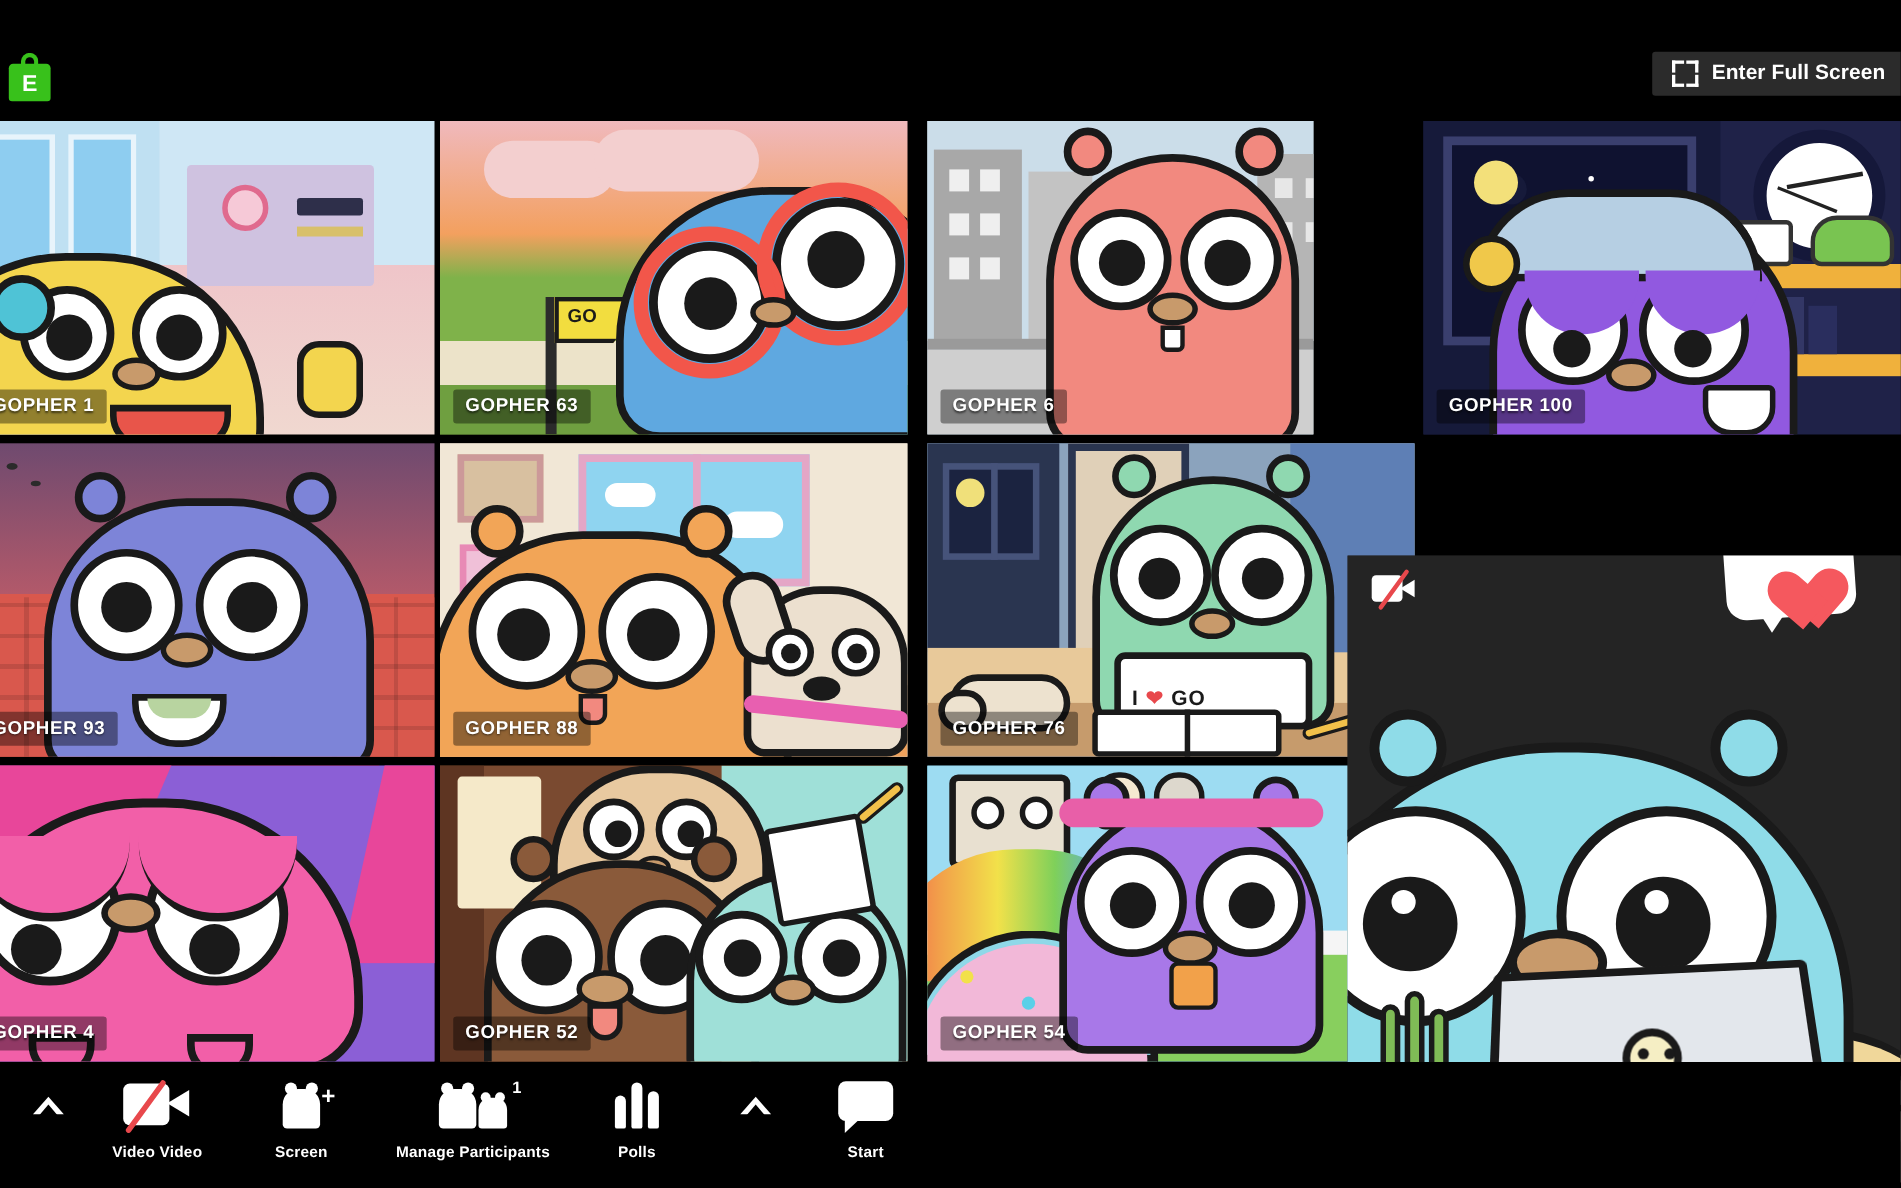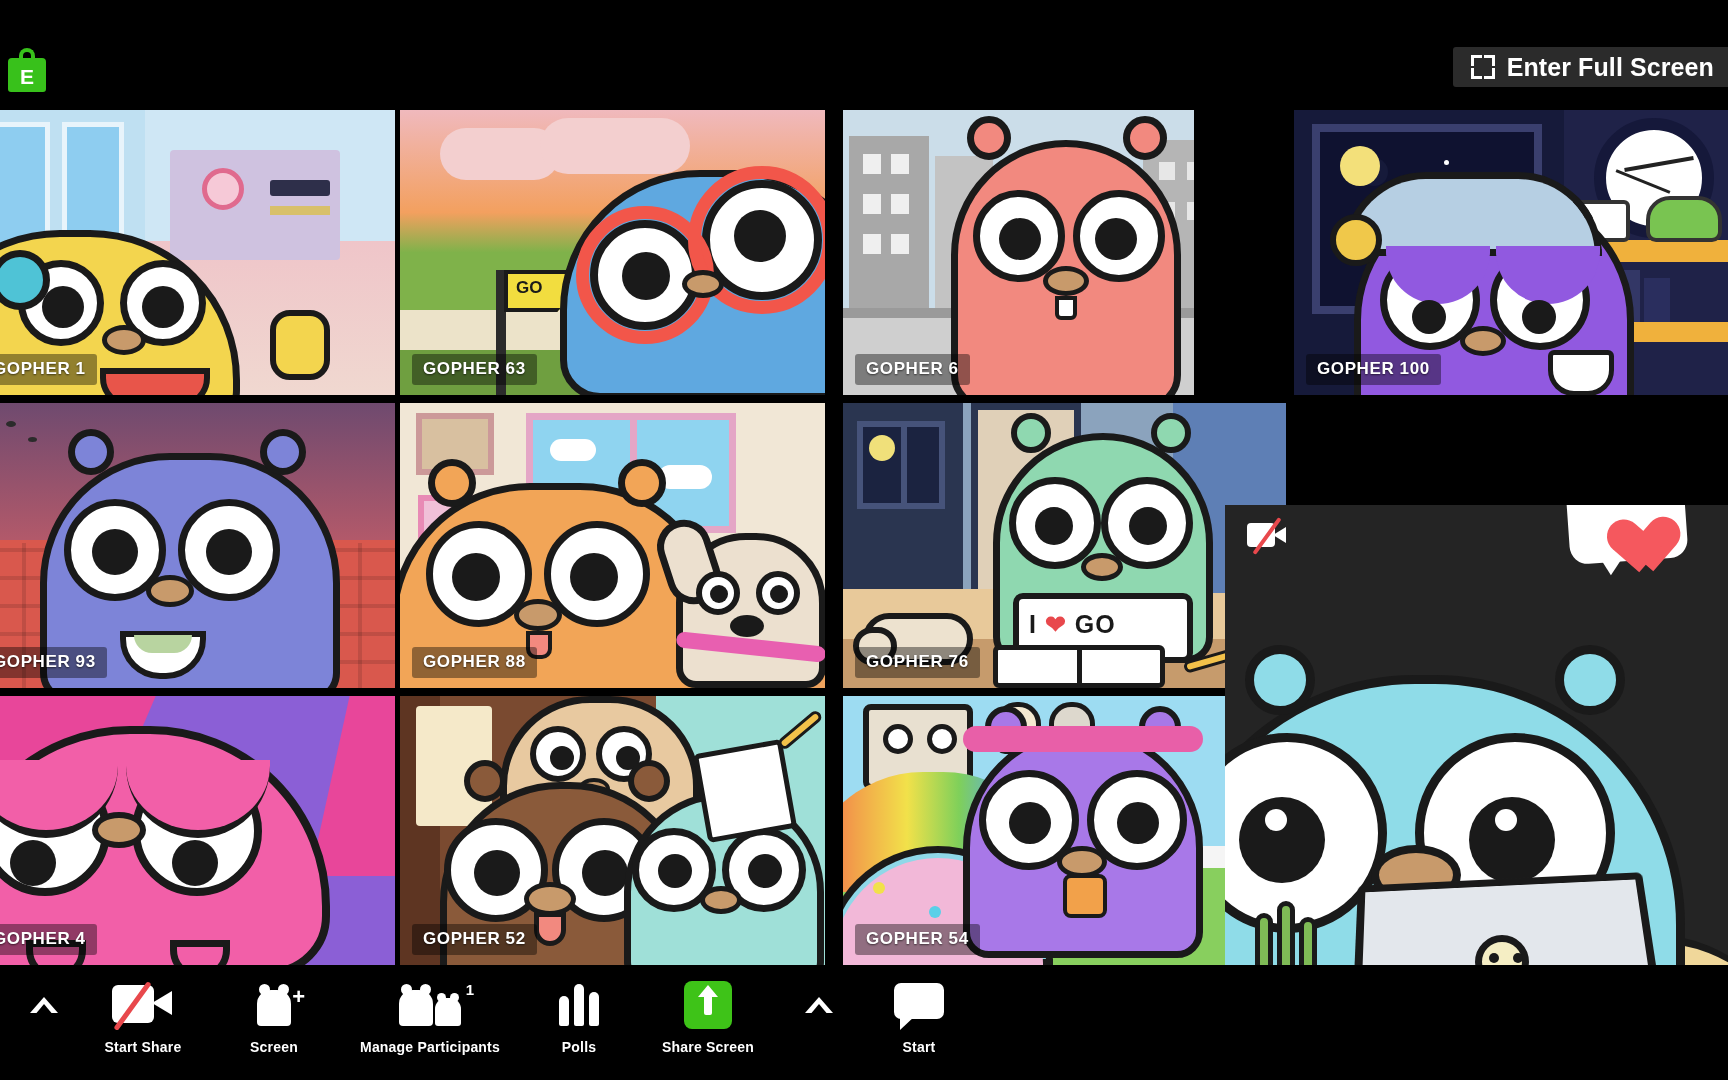--- a/index.html
+++ b/index.html
@@ -35,21 +35,21 @@
     background:#2b2b2b; border-radius:3px 0 0 3px;
     display:flex; align-items:center; gap:12px;
     padding:0 14px 0 18px; cursor:pointer; user-select:none;
   }
   .fs-icon{ position:relative; width:24px; height:24px; flex:0 0 24px; }
   .fs-icon i{ position:absolute; width:11px; height:11px; border:3px solid #fff; }
   .fs-icon i.tl{ left:0; top:0; border-right:none; border-bottom:none; }
   .fs-icon i.tr{ right:0; top:0; border-left:none; border-bottom:none; }
   .fs-icon i.bl{ left:0; bottom:0; border-right:none; border-top:none; }
   .fs-icon i.br{ right:0; bottom:0; border-left:none; border-top:none; }
-  .fullscreen-btn span{ font-size:25px; font-weight:bold; letter-spacing:.1px; white-space:nowrap; }
+  .fullscreen-btn span{ font-size:19px; font-weight:bold; letter-spacing:.1px; white-space:nowrap; }
 
   
   .grid{
     position:absolute; left:0; top:110px; width:1728px; height:855px; z-index:10;
   }
   .tile{
     position:absolute; overflow:hidden; background:#111;
   }
   .namebadge{
     position:absolute; left:12px; bottom:10px;
@@ -348,21 +348,21 @@
     <div style="position:absolute;left:330px;top:0;width:113px;height:190px;background:#5e7fb5;"></div>
     <div style="position:absolute;left:150px;top:30px;width:220px;height:230px;background:#8fd8b0;border-radius:110px 110px 26px 26px;border:7px solid #1a1a1a;"></div>
     <div style="position:absolute;left:168px;top:10px;width:40px;height:40px;border-radius:50%;background:#8fd8b0;border:6px solid #1a1a1a;"></div>
     <div style="position:absolute;left:308px;top:10px;width:40px;height:40px;border-radius:50%;background:#8fd8b0;border:6px solid #1a1a1a;"></div>
     <div style="position:absolute;left:166px;top:74px;width:92px;height:92px;border-radius:50%;background:#fff;border:7px solid #1a1a1a;"></div>
     <div style="position:absolute;left:258px;top:74px;width:92px;height:92px;border-radius:50%;background:#fff;border:7px solid #1a1a1a;"></div>
     <div style="position:absolute;left:192px;top:104px;width:38px;height:38px;border-radius:50%;background:#1a1a1a;"></div>
     <div style="position:absolute;left:286px;top:104px;width:38px;height:38px;border-radius:50%;background:#1a1a1a;"></div>
     <div style="position:absolute;left:238px;top:150px;width:42px;height:28px;border-radius:50%;background:#c89a6b;border:5px solid #1a1a1a;"></div>
     <div style="position:absolute;left:170px;top:190px;width:180px;height:70px;background:#fff;border-radius:10px;border:6px solid #1a1a1a;"></div>
-    <div style="position:absolute;left:186px;top:207px;color:#1a1a1a;font-size:25px;font-weight:bold;letter-spacing:1px;">I <span style="color:#e8484c;">❤</span> GO</div>
+    <div style="position:absolute;left:186px;top:220px;color:#1a1a1a;font-size:19px;font-weight:bold;letter-spacing:1px;">I <span style="color:#e8484c;">❤</span> GO</div>
     <div style="position:absolute;left:20px;top:210px;width:110px;height:52px;background:#ede2cf;border-radius:40px;border:6px solid #1a1a1a;"></div>
     <div style="position:absolute;left:10px;top:224px;width:44px;height:38px;background:#ede2cf;border-radius:22px;border:6px solid #1a1a1a;"></div>
     <div style="position:absolute;left:150px;top:242px;width:172px;height:43px;background:#fff;border-radius:6px;border:5px solid #1a1a1a;"></div>
     <div style="position:absolute;left:234px;top:242px;width:5px;height:43px;background:#1a1a1a;"></div>
     <div style="position:absolute;left:340px;top:250px;width:66px;height:12px;background:#f2c14a;border-radius:6px;transform:rotate(-16deg);border:3px solid #1a1a1a;"></div>
     <div class="namebadge">GOPHER 76</div>
   </div>
 
   <div class="tile" style="left:-30px; top:586px; width:425px; height:269px;
        background:linear-gradient(150deg,#e8469a 0%,#e8469a 42%,#8b5fd6 42%,#8b5fd6 100%);">
@@ -501,21 +501,21 @@
   </div>
 
   <div class="tb-item" style="width:122px;">
     <div class="tb-ico">
       <span class="camico">
         <i class="b"></i>
           <i class="l"></i>
           <i class="s"></i>
       </span>
     </div>
-    <div class="tb-label">Start Share</div>
+    <div class="tb-label">Video Video</div>
   </div>
 
   <div class="tb-item" style="width:140px;">
     <div class="tb-ico">
       <span class="gopher">
         <i class="ear l"></i>
           <i class="ear r"></i>
           <i class="head"></i>
         <span class="plus">+</span>
       </span>
@@ -546,29 +546,20 @@
     <div class="tb-ico">
       <span class="polls">
         <i style="height:30px;"></i>
           <i style="height:42px;"></i>
           <i style="height:34px;"></i>
       </span>
     </div>
     <div class="tb-label">Polls</div>
   </div>
 
-  <div class="tb-item" style="width:132px;">
-    <div class="tb-ico">
-      <span class="sharebtn">
-        <i class="ar"></i>
-          <i class="arh"></i>
-      </span>
-    </div>
-    <div class="tb-label">Share Screen</div>
-  </div>
 
   <div class="tb-item" style="width:90px;">
     <div class="tb-ico">
         <span class="chev"></span>
       </div>
     <div class="tb-label"></div>
   </div>
 
   <div class="tb-item" style="width:110px;">
     <div class="tb-ico">

